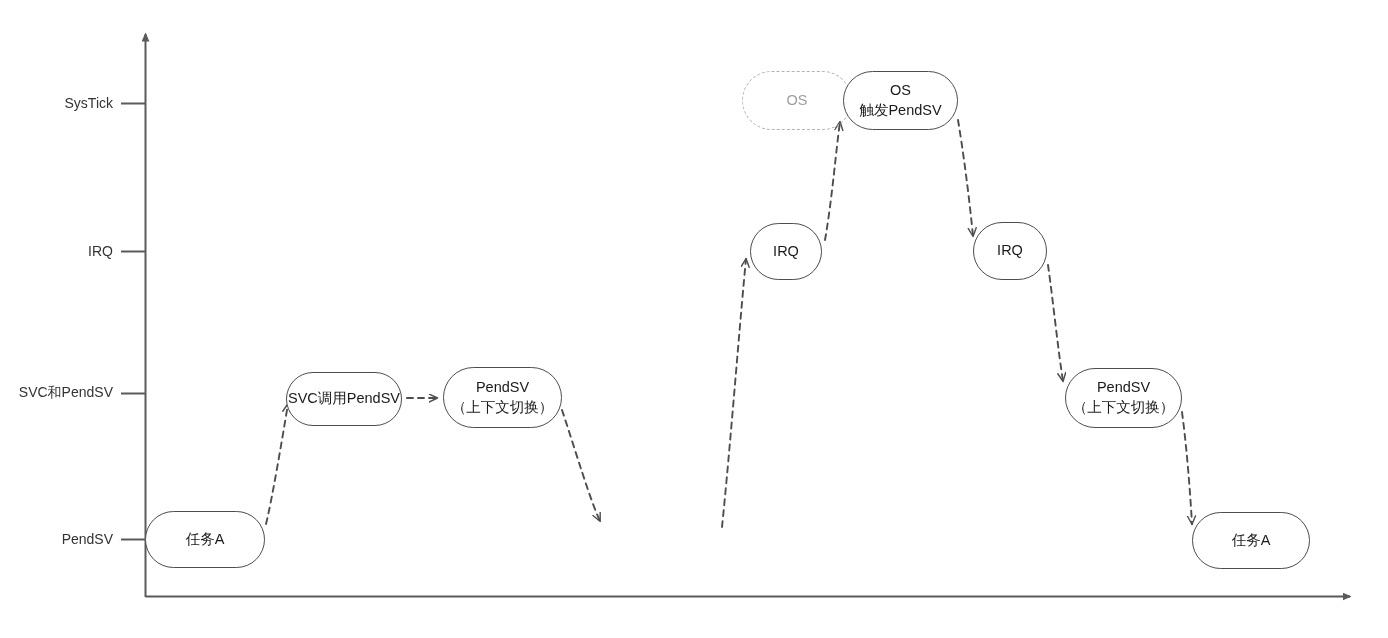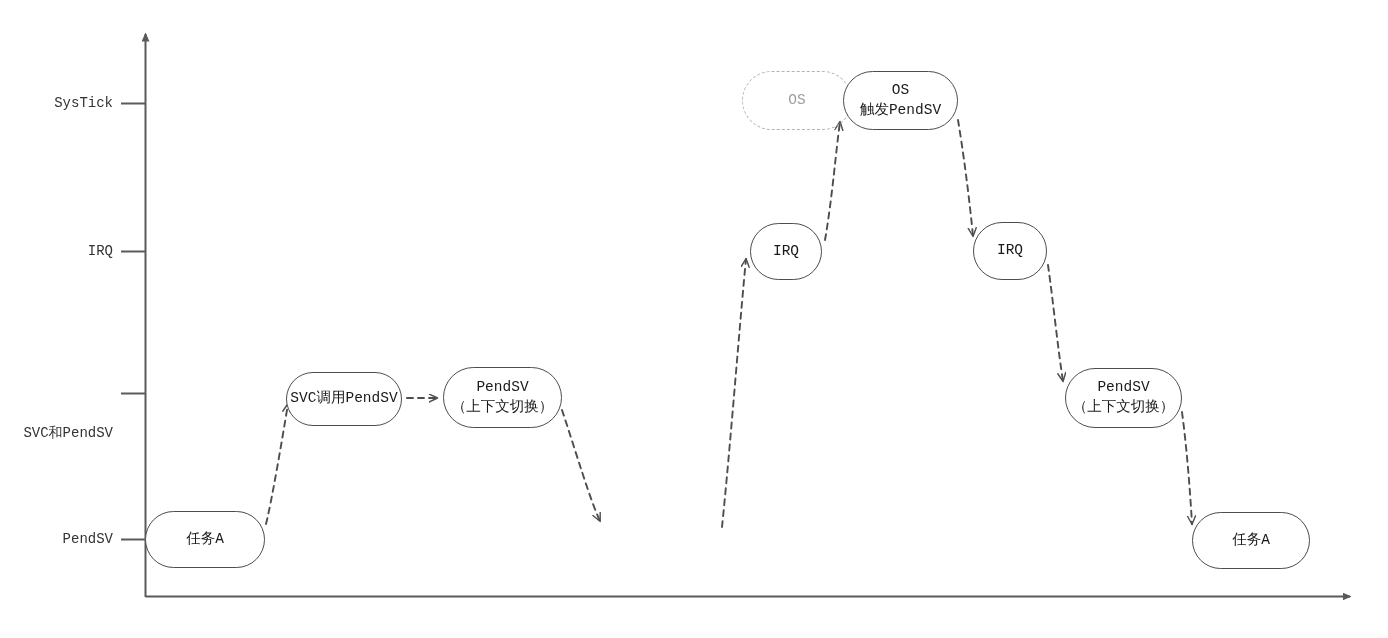--- a/index.html
+++ b/index.html
@@ -5,21 +5,21 @@
   html, body {
     margin: 0;
     padding: 0;
     background: #ffffff;
   }
   #canvas {
     position: relative;
     width: 1388px;
     height: 638px;
     background: #ffffff;
-    font-family: Liberation Mono, monospace;
+    font-family: Liberation Sans, sans-serif;
     overflow: hidden;
   }
   #diagram-svg {
     position: absolute;
     left: 0;
     top: 0;
     width: 1388px;
     height: 638px;
   }
   .axis-label {
@@ -98,21 +98,21 @@
       <path d="M958,120 C963,150 969,195 973,236" marker-end="url(#arrowOpen)"></path>
 
       <path d="M1048,265 C1053,300 1058,350 1063,381" marker-end="url(#arrowOpen)"></path>
 
       <path d="M1182,412 C1187,450 1190,490 1192,524" marker-end="url(#arrowOpen)"></path>
     </g>
   </svg>
 
   <div class="axis-label" style="right:1275px; top:103px;">SysTick</div>
   <div class="axis-label" style="right:1275px; top:251px;">IRQ</div>
-  <div class="axis-label" style="right:1275px; top:393px;margin-top:40px;">SVC和PendSV</div>
+  <div class="axis-label" style="right:1275px; top:393px;">SVC和PendSV</div>
   <div class="axis-label" style="right:1275px; top:539px;">PendSV</div>
 
   <div class="node" style="left:145px; top:511px; width:120px; height:57px;">
     <span class="line1">任务A</span>
   </div>
 
   <div class="node" style="left:286px; top:372px; width:116px; height:54px;">
     <span class="line1">SVC调用PendSV</span>
   </div>
 

